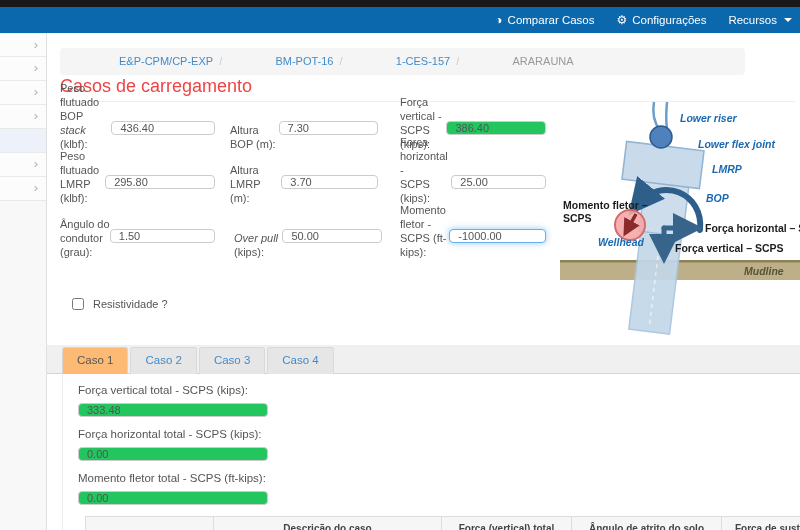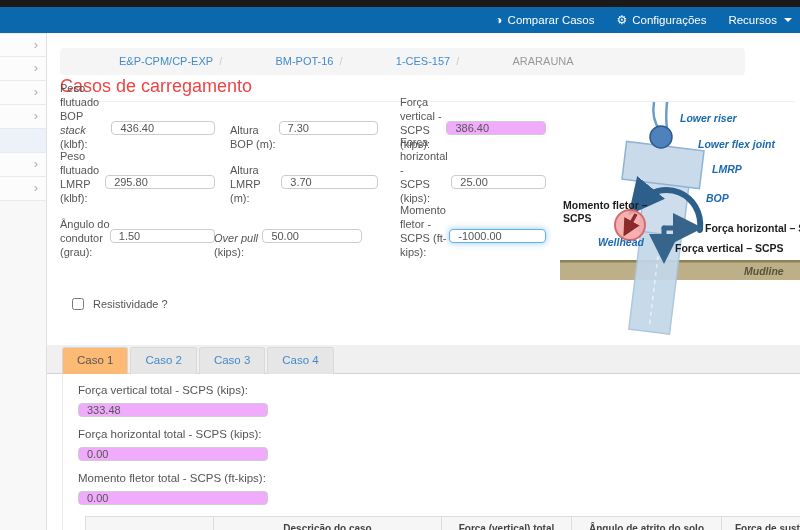--- a/index.html
+++ b/index.html
@@ -30,21 +30,21 @@
   .crumb:not(.last)::after { content:"\00a0\00a0/\00a0\00a0"; color:#ccc; }
   .page-title { position:absolute; left:60px; top:76px; font-size:18px; color:#ef4444; font-weight:400;text-align:center; }
   .title-rule { position:absolute; left:60px; top:101px; width:735px; border-top:1px solid #eee; }
   
   .field { position:absolute; display:flex; flex-direction:row; }
   .flabel { height:30px; display:flex; flex-direction:column; justify-content:flex-end;
             font-size:11px; color:#555; line-height:14px; margin-bottom:2px; }
   .it { font-style:italic;text-align:center; }
   .inp { width:100%; height:14px; border:1px solid #ccc; border-radius:4px; padding:3px 8px;
          font-family:"Liberation Sans",sans-serif; font-size:11px; color:#555; background:#fff; outline:none; }
-  .inp[disabled] { background:#f0abfc; color:#555; }
+  .inp[disabled] { background:#22c55e; color:#555; }
   .inp.focused { border-color:#66afe9; box-shadow:0 0 7px rgba(102,175,233,.65); }
   .check-row { position:absolute; left:72px; top:298px; display:flex; align-items:center; gap:9px; font-size:11px; color:#555; }
   .check-row input { width:12px; height:12px; }
   
   .diagram { position:absolute; left:560px; top:100px; width:240px; height:240px; }
   .dlabel { position:absolute; font-size:10.5px; font-weight:bold; white-space:nowrap; }
   .dblue { color:#1b69b1; font-style:italic; }
   .dblack { color:#1c1c1c; }
   .dmud { color:#57523a; font-style:italic; }
   
@@ -157,21 +157,21 @@
     <input class="inp" value="25.00" style="">
   </div>
 
   <div class="field" style="left:60px; top:229px; width:155px;">
     <div class="flabel">
       <div><span>Ângulo do</span></div>
       <div><span>condutor (grau):</span><span class="it"></span><span></span></div>
     </div>
     <input class="inp" value="1.50" style="">
   </div>
-  <div class="field" style="left:214px; top:229px; width:148px;">
+  <div class="field" style="left:234px; top:229px; width:148px;">
     <div class="flabel">
       <div><span></span></div>
       <div><span></span><span class="it">Over pull</span><span> (kips):</span></div>
     </div>
     <input class="inp" value="50.00" style="">
   </div>
   <div class="field" style="left:400px; top:229px; width:146px;">
     <div class="flabel">
       <div><span>Momento fletor -</span></div>
       <div><span>SCPS (ft-kips):</span><span class="it"></span><span></span></div>

